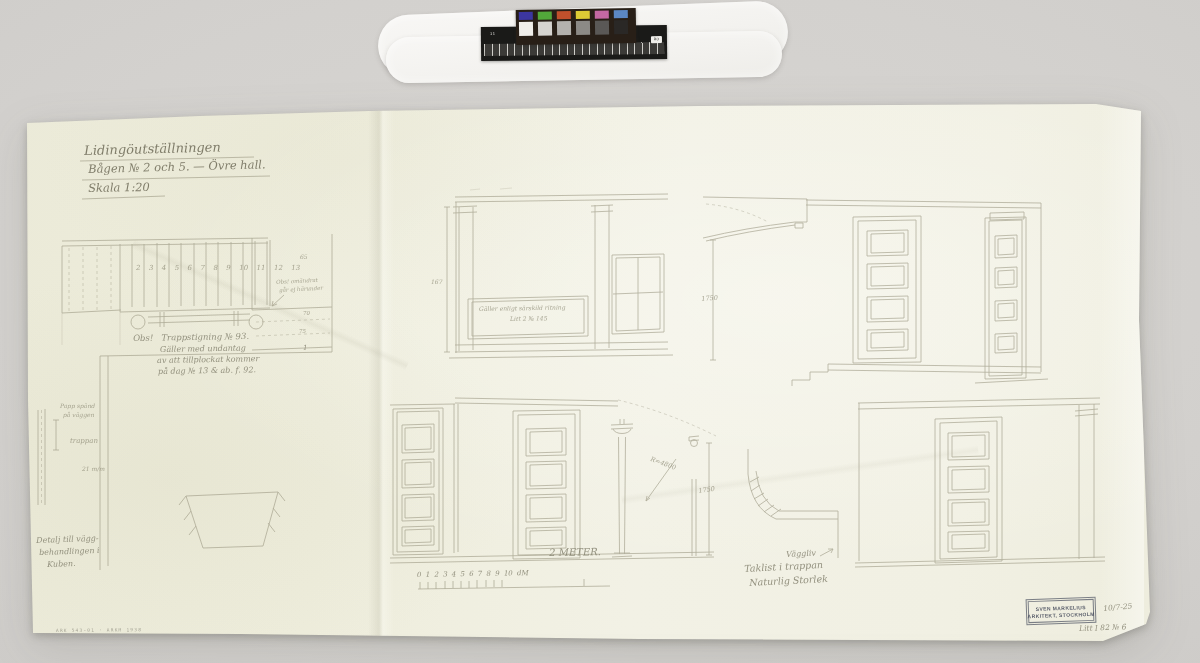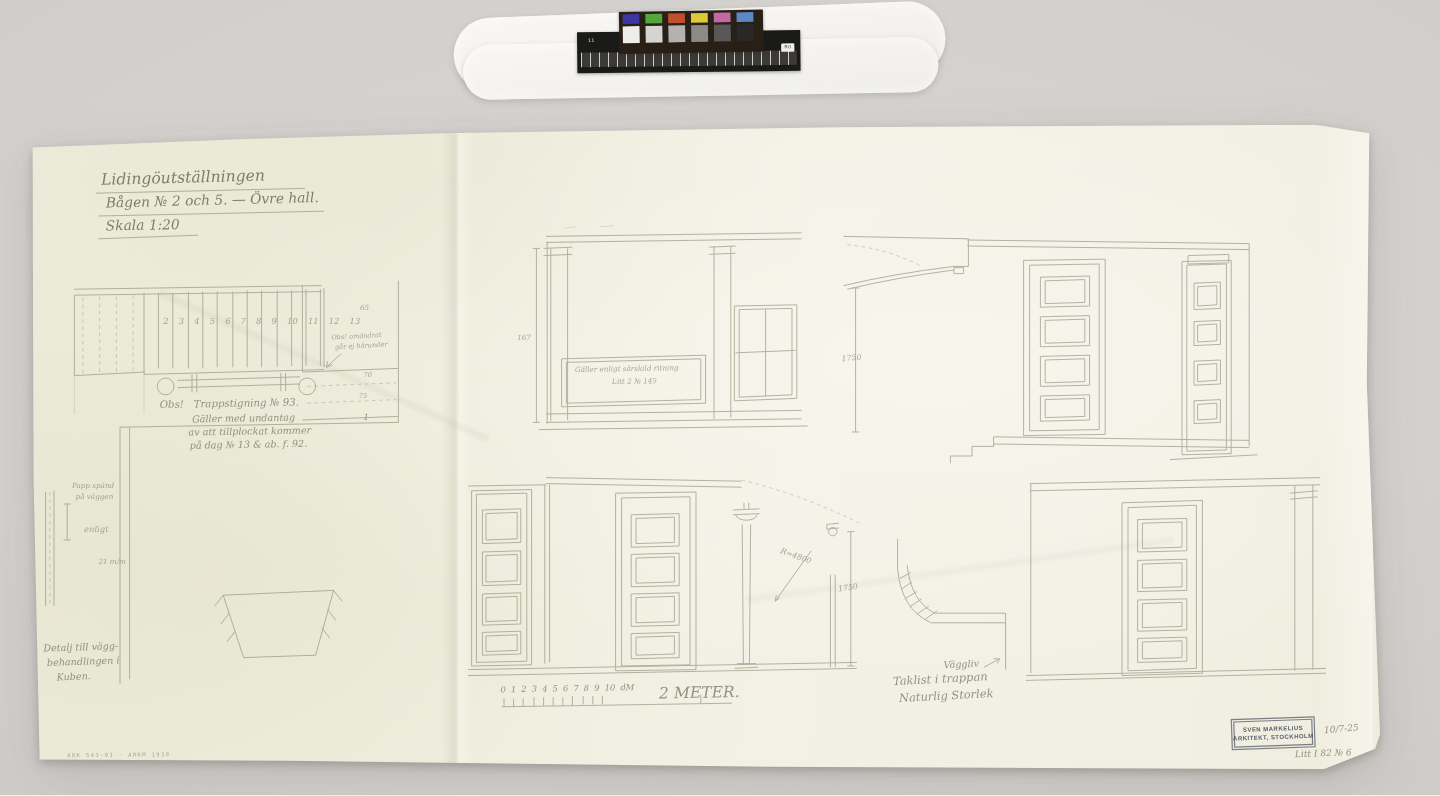--- a/index.html
+++ b/index.html
@@ -176,21 +176,21 @@
     <span class="hw" style="left:158px;top:367px;font-size:8px;transform:rotate(-1deg);">på dag № 13 &amp; ab. f. 92.</span>
 
     <span class="hw light" style="left:479px;top:305px;font-size:6px;transform:rotate(-1deg);">Gäller enligt särskild ritning</span>
     <span class="hw light" style="left:510px;top:315px;font-size:6px;transform:rotate(-1deg);">Litt 2 № 145</span>
 
     <span class="hw light" style="left:276px;top:279px;font-size:5.5px;transform:rotate(-3deg);">Obs! omändrat</span>
     <span class="hw light" style="left:279px;top:287px;font-size:5.5px;transform:rotate(-3deg);">går ej härunder</span>
 
     <span class="hw light" style="left:60px;top:402px;font-size:6px;">Papp spänd</span>
     <span class="hw light" style="left:63px;top:411px;font-size:6px;">på väggen</span>
-    <span class="hw light" style="left:70px;top:437px;font-size:7px;">enligt</span>
+    <span class="hw light" style="left:70px;top:437px;font-size:7px;">trappan</span>
     <span class="hw light" style="left:82px;top:465px;font-size:6px;">21 m/m</span>
 
     <span class="hw" style="left:36px;top:536px;font-size:8px;transform:rotate(-2deg);">Detalj till vägg-</span>
     <span class="hw" style="left:39px;top:548px;font-size:8px;transform:rotate(-2deg);">behandlingen i</span>
     <span class="hw" style="left:47px;top:560px;font-size:8px;transform:rotate(-2deg);">Kuben.</span>
 
     <span class="hw" style="left:786px;top:550px;font-size:8px;transform:rotate(-3deg);">Väggliv</span>
     <span class="hw" style="left:744px;top:563px;font-size:9.5px;transform:rotate(-3deg);">Taklist i trappan</span>
     <span class="hw" style="left:749px;top:577px;font-size:9.5px;transform:rotate(-3deg);">Naturlig Storlek</span>
 
@@ -199,21 +199,21 @@
     <span class="hw light" style="left:303px;top:310px;font-size:5.5px;">70</span>
     <span class="hw light" style="left:299px;top:328px;font-size:5.5px;">75</span>
     <span class="hw" style="left:303px;top:344px;font-size:7px;">1</span>
 
     <span class="hw light" style="left:431px;top:278px;font-size:6px;">167</span>
     <span class="hw light" style="left:701px;top:295px;font-size:6.5px;transform:rotate(-5deg);">1750</span>
     <span class="hw light" style="left:698px;top:487px;font-size:6.5px;transform:rotate(-8deg);">1750</span>
     <span class="hw light" style="left:652px;top:455px;font-size:6.5px;transform:rotate(20deg);">R=4800</span>
 
     <span class="hw" style="left:417px;top:571px;font-size:7px;word-spacing:2px;transform:rotate(-1deg);">0 1 2 3 4 5 6 7 8 9 10 dM</span>
-    <span class="hw" style="left:549px;top:571px;font-size:13px;transform:rotate(-1deg);">2 METER.</span>
+    <span class="hw" style="left:549px;top:547px;font-size:10px;transform:rotate(-1deg);">2 METER.</span>
 
     <div class="stamp">
       <div class="stamp-inner">
         <span class="stamp-line">SVEN MARKELIUS</span>
         <span class="stamp-line">ARKITEKT, STOCKHOLM</span>
       </div>
     </div>
 
     <span class="hw" style="left:1103px;top:604px;font-size:7.5px;transform:rotate(-5deg);">10/7-25</span>
     <span class="hw" style="left:1079px;top:624px;font-size:7.5px;transform:rotate(-2deg);">Litt I 82 № 6</span>

